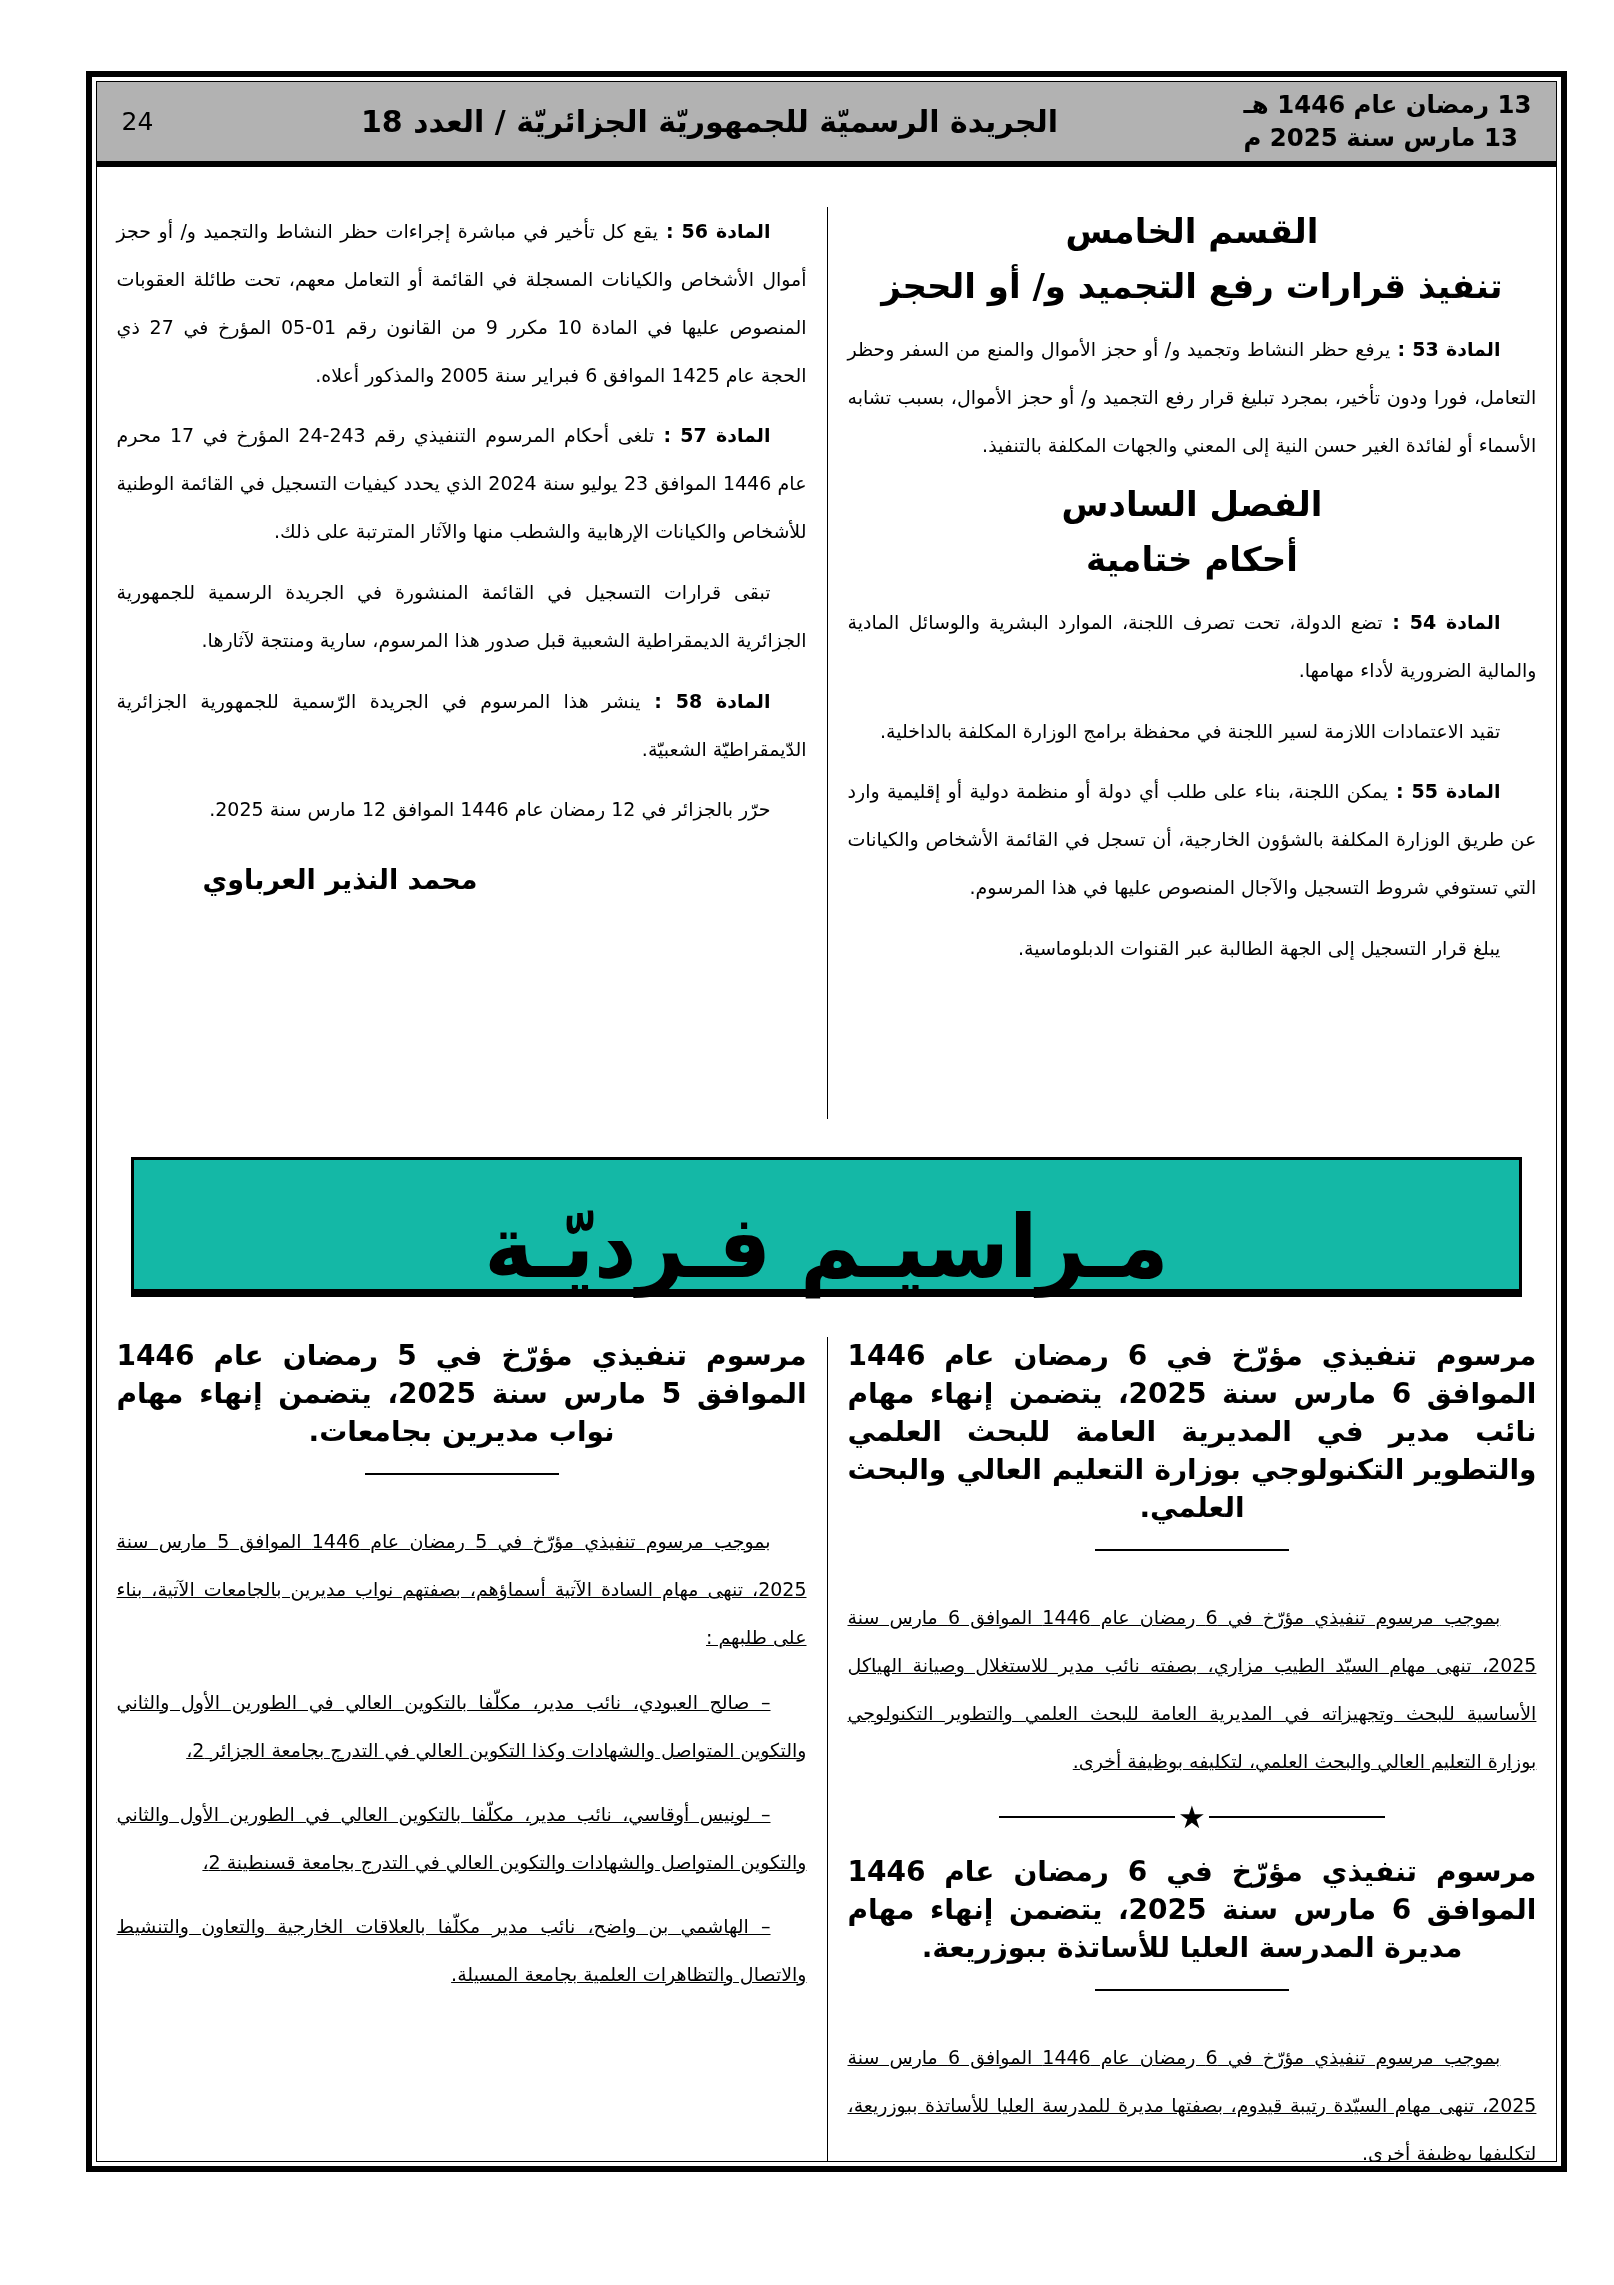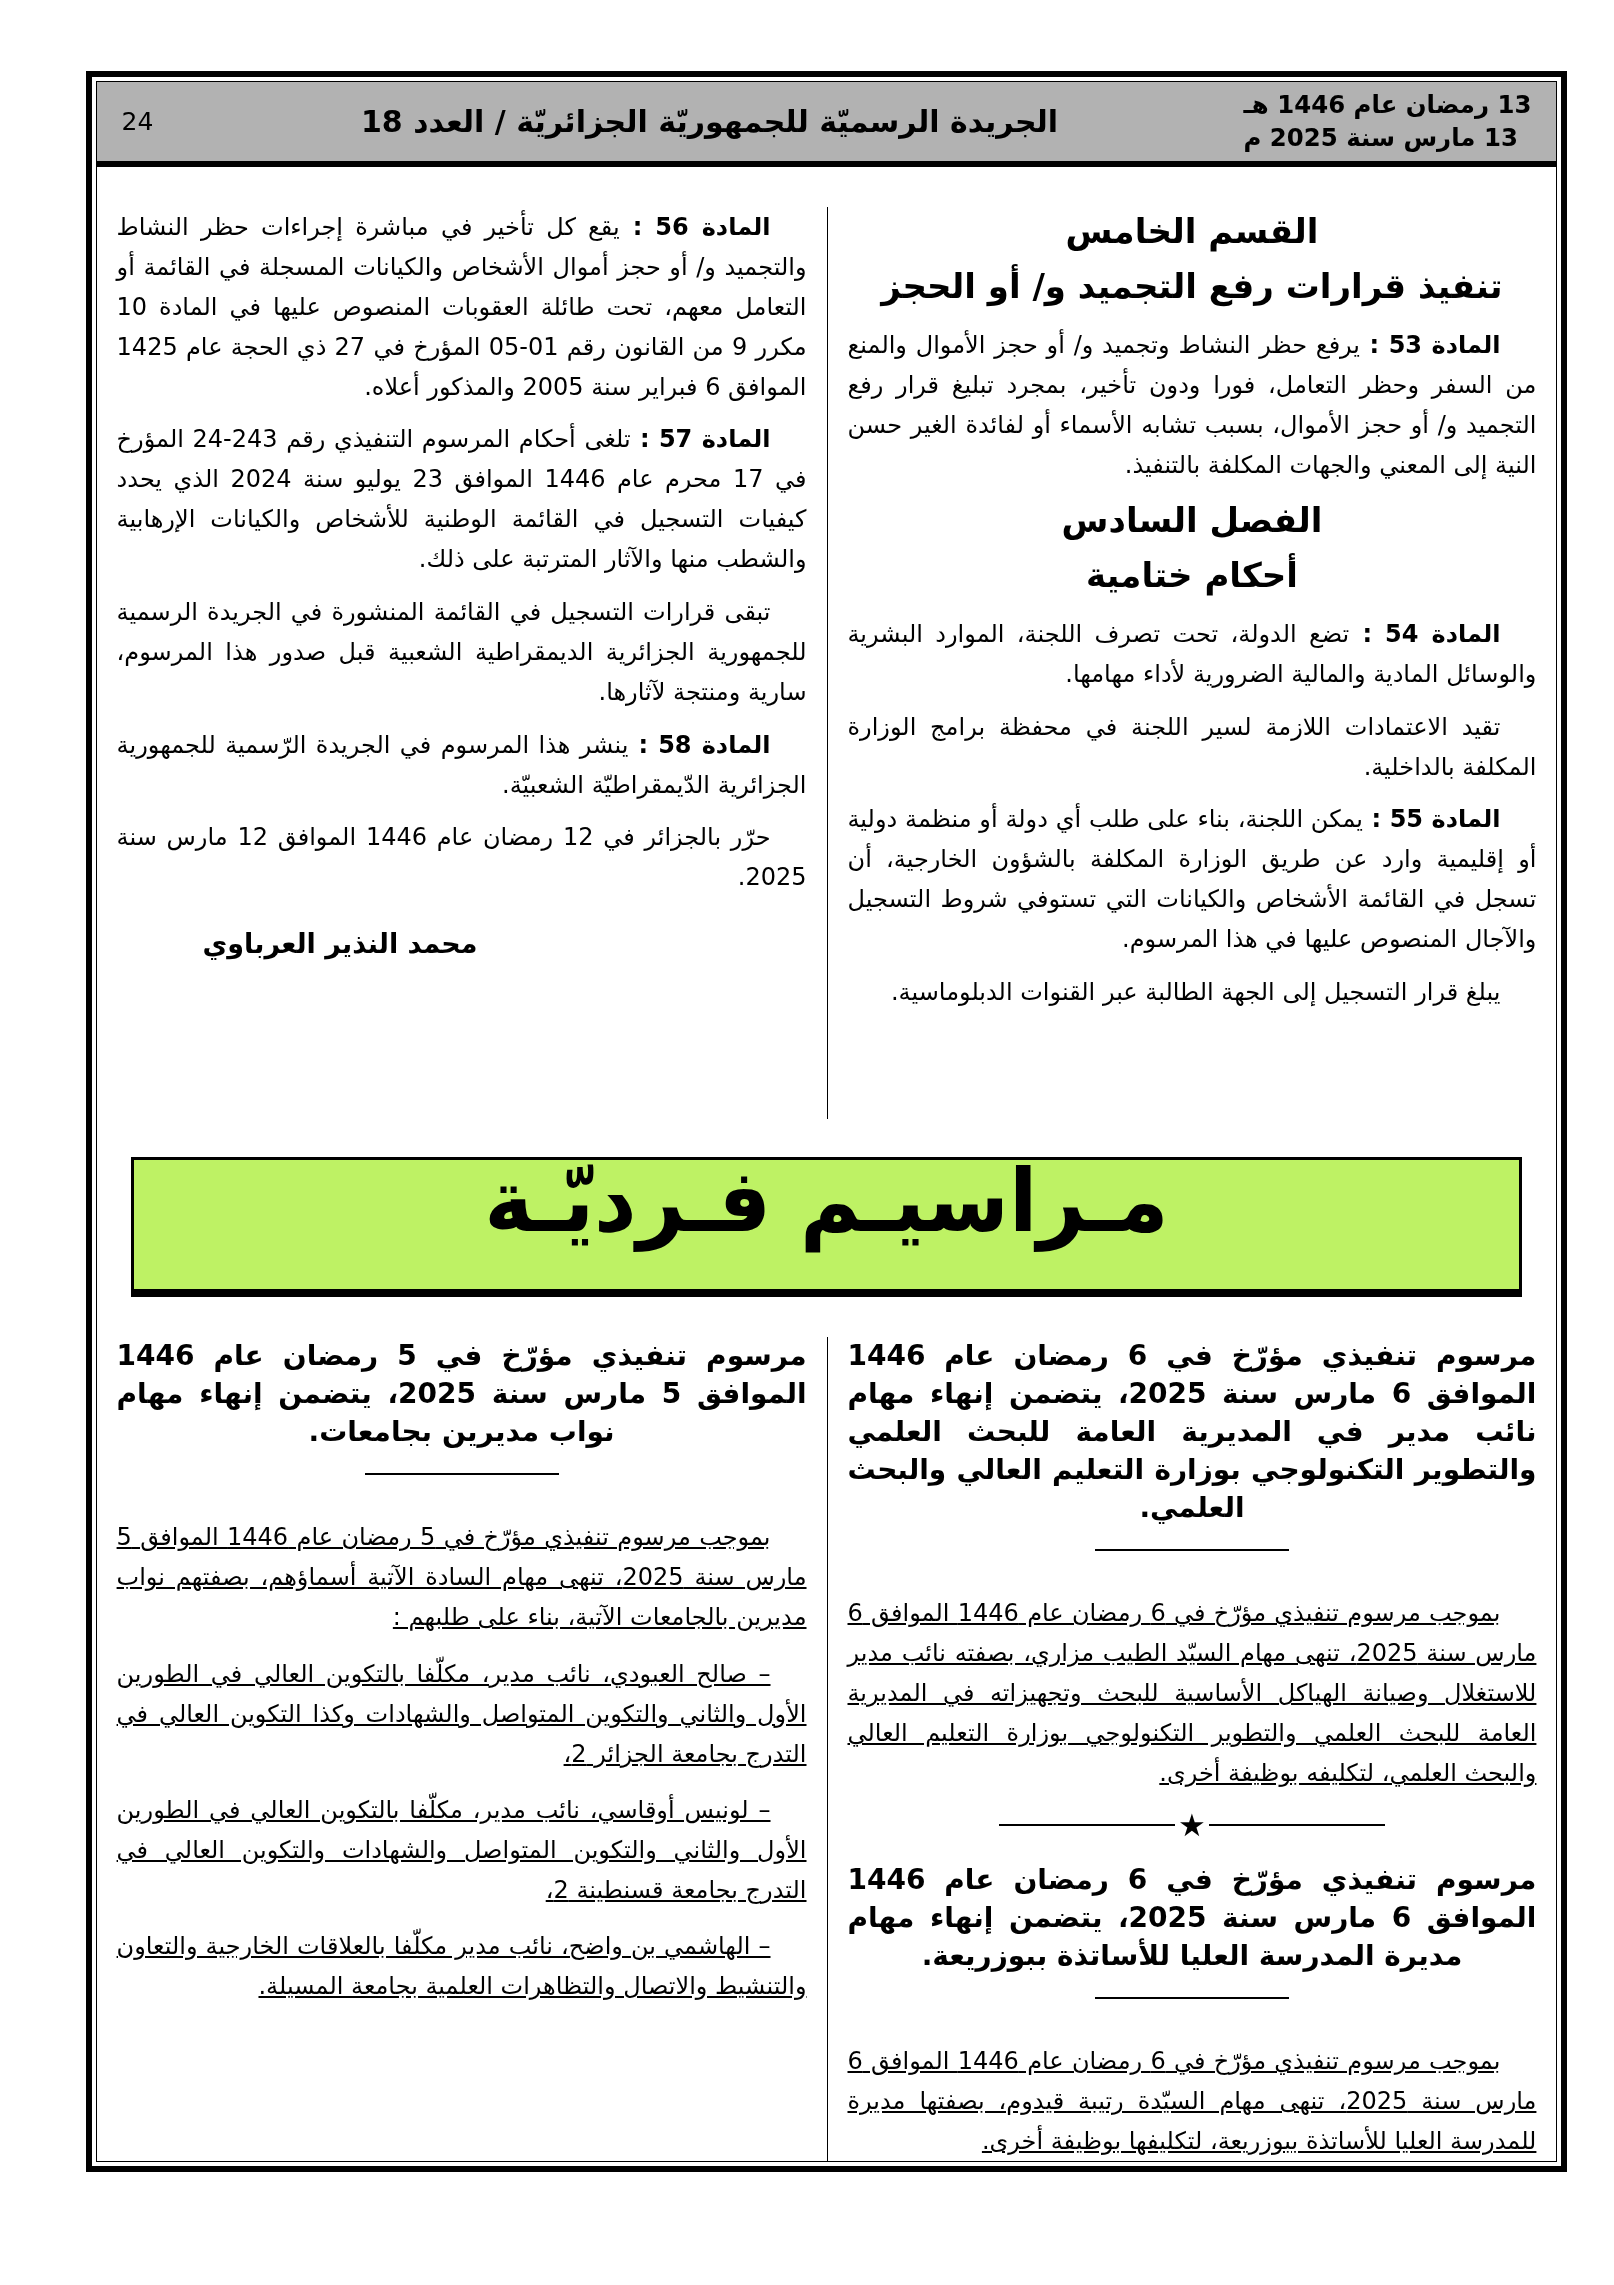--- a/index.html
+++ b/index.html
@@ -32,40 +32,40 @@
   
   .columns { display:flex; align-items:stretch; }
   .col { width:50%; box-sizing:border-box; padding:0 20px; }
   .col-right { border-left:1.8px solid #000; } 
 
   .sec-top { flex:none; height:952px; overflow:hidden; padding-top:40px; box-sizing:border-box; }
   .sec-bottom { flex:1; margin-top:40px; overflow:hidden; }
 
   
   .par {
-    margin:0 0 12.7px; font-size:24px; line-height:40px;
+    margin:0 0 12.7px; font-size:19px; line-height:48px;
     text-align:justify; text-indent:36px;
   }
   .par .lead { font-weight:bold; }
   .center-h {
     margin:3.6px 0 12.7px; font-size:34px; line-height:42px;
     font-weight:bold; text-align:center;
   }
   .center-h.gap-top { margin-top:14.5px; }
   .center-h.sub { margin-bottom:18px; }
   .signature {
     font-weight:bold; font-size:27px; margin-top:31px;
     text-align:left; padding-left:86px; white-space:nowrap;
   }
 
   
   .banner {
     flex:none; margin:38px 34px 0; height:140px; box-sizing:border-box;
-    background:#bef264; border:3.6px solid #000; border-bottom-width:8.1px;
-    display:flex; align-items:flex-start; justify-content:center;
+    background:#14b8a6; border:3.6px solid #000; border-bottom-width:8.1px;
+    display:flex; align-items:flex-end; justify-content:center;
   }
   .banner-title { font-weight:bold; font-size:83px; line-height:1; transform:scaleY(1.05); }
 
   
   .decree-title {
     margin:0 0 11px; font-size:28px; line-height:38px;
     font-weight:bold; text-align:justify; text-align-last:center;
   }
   .rule {
     width:194px; height:2.7px; background:#000;

